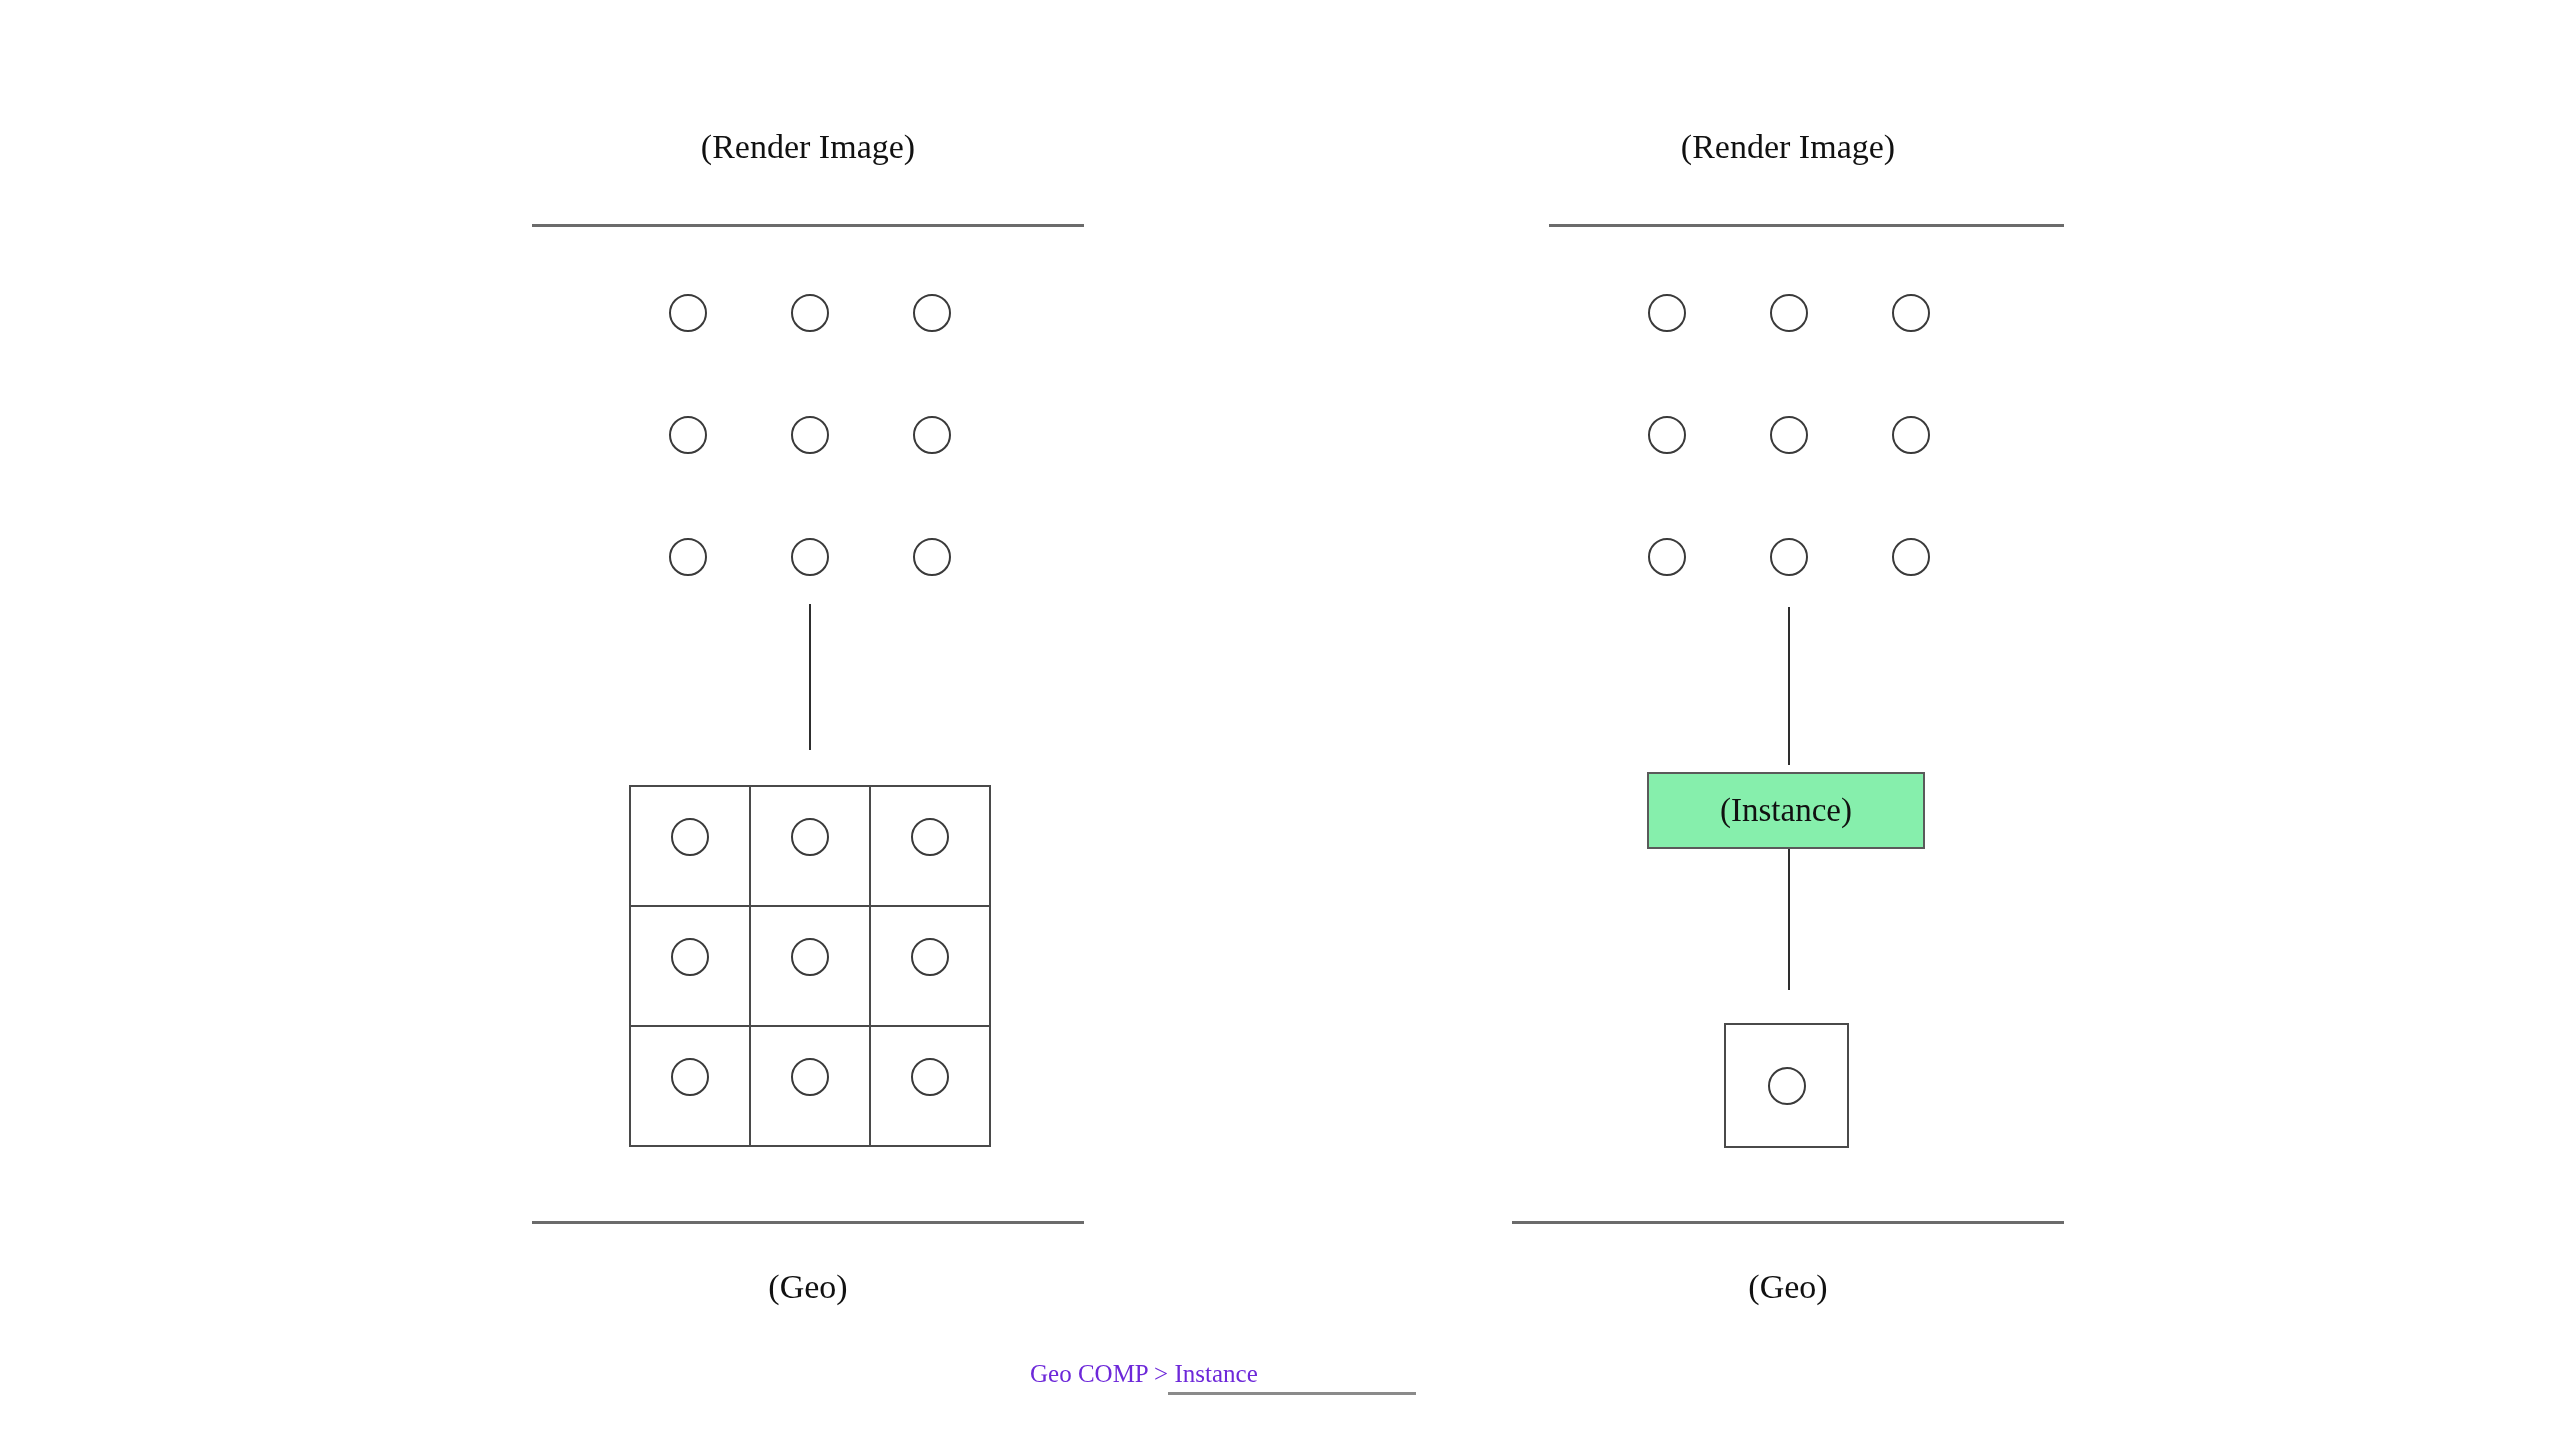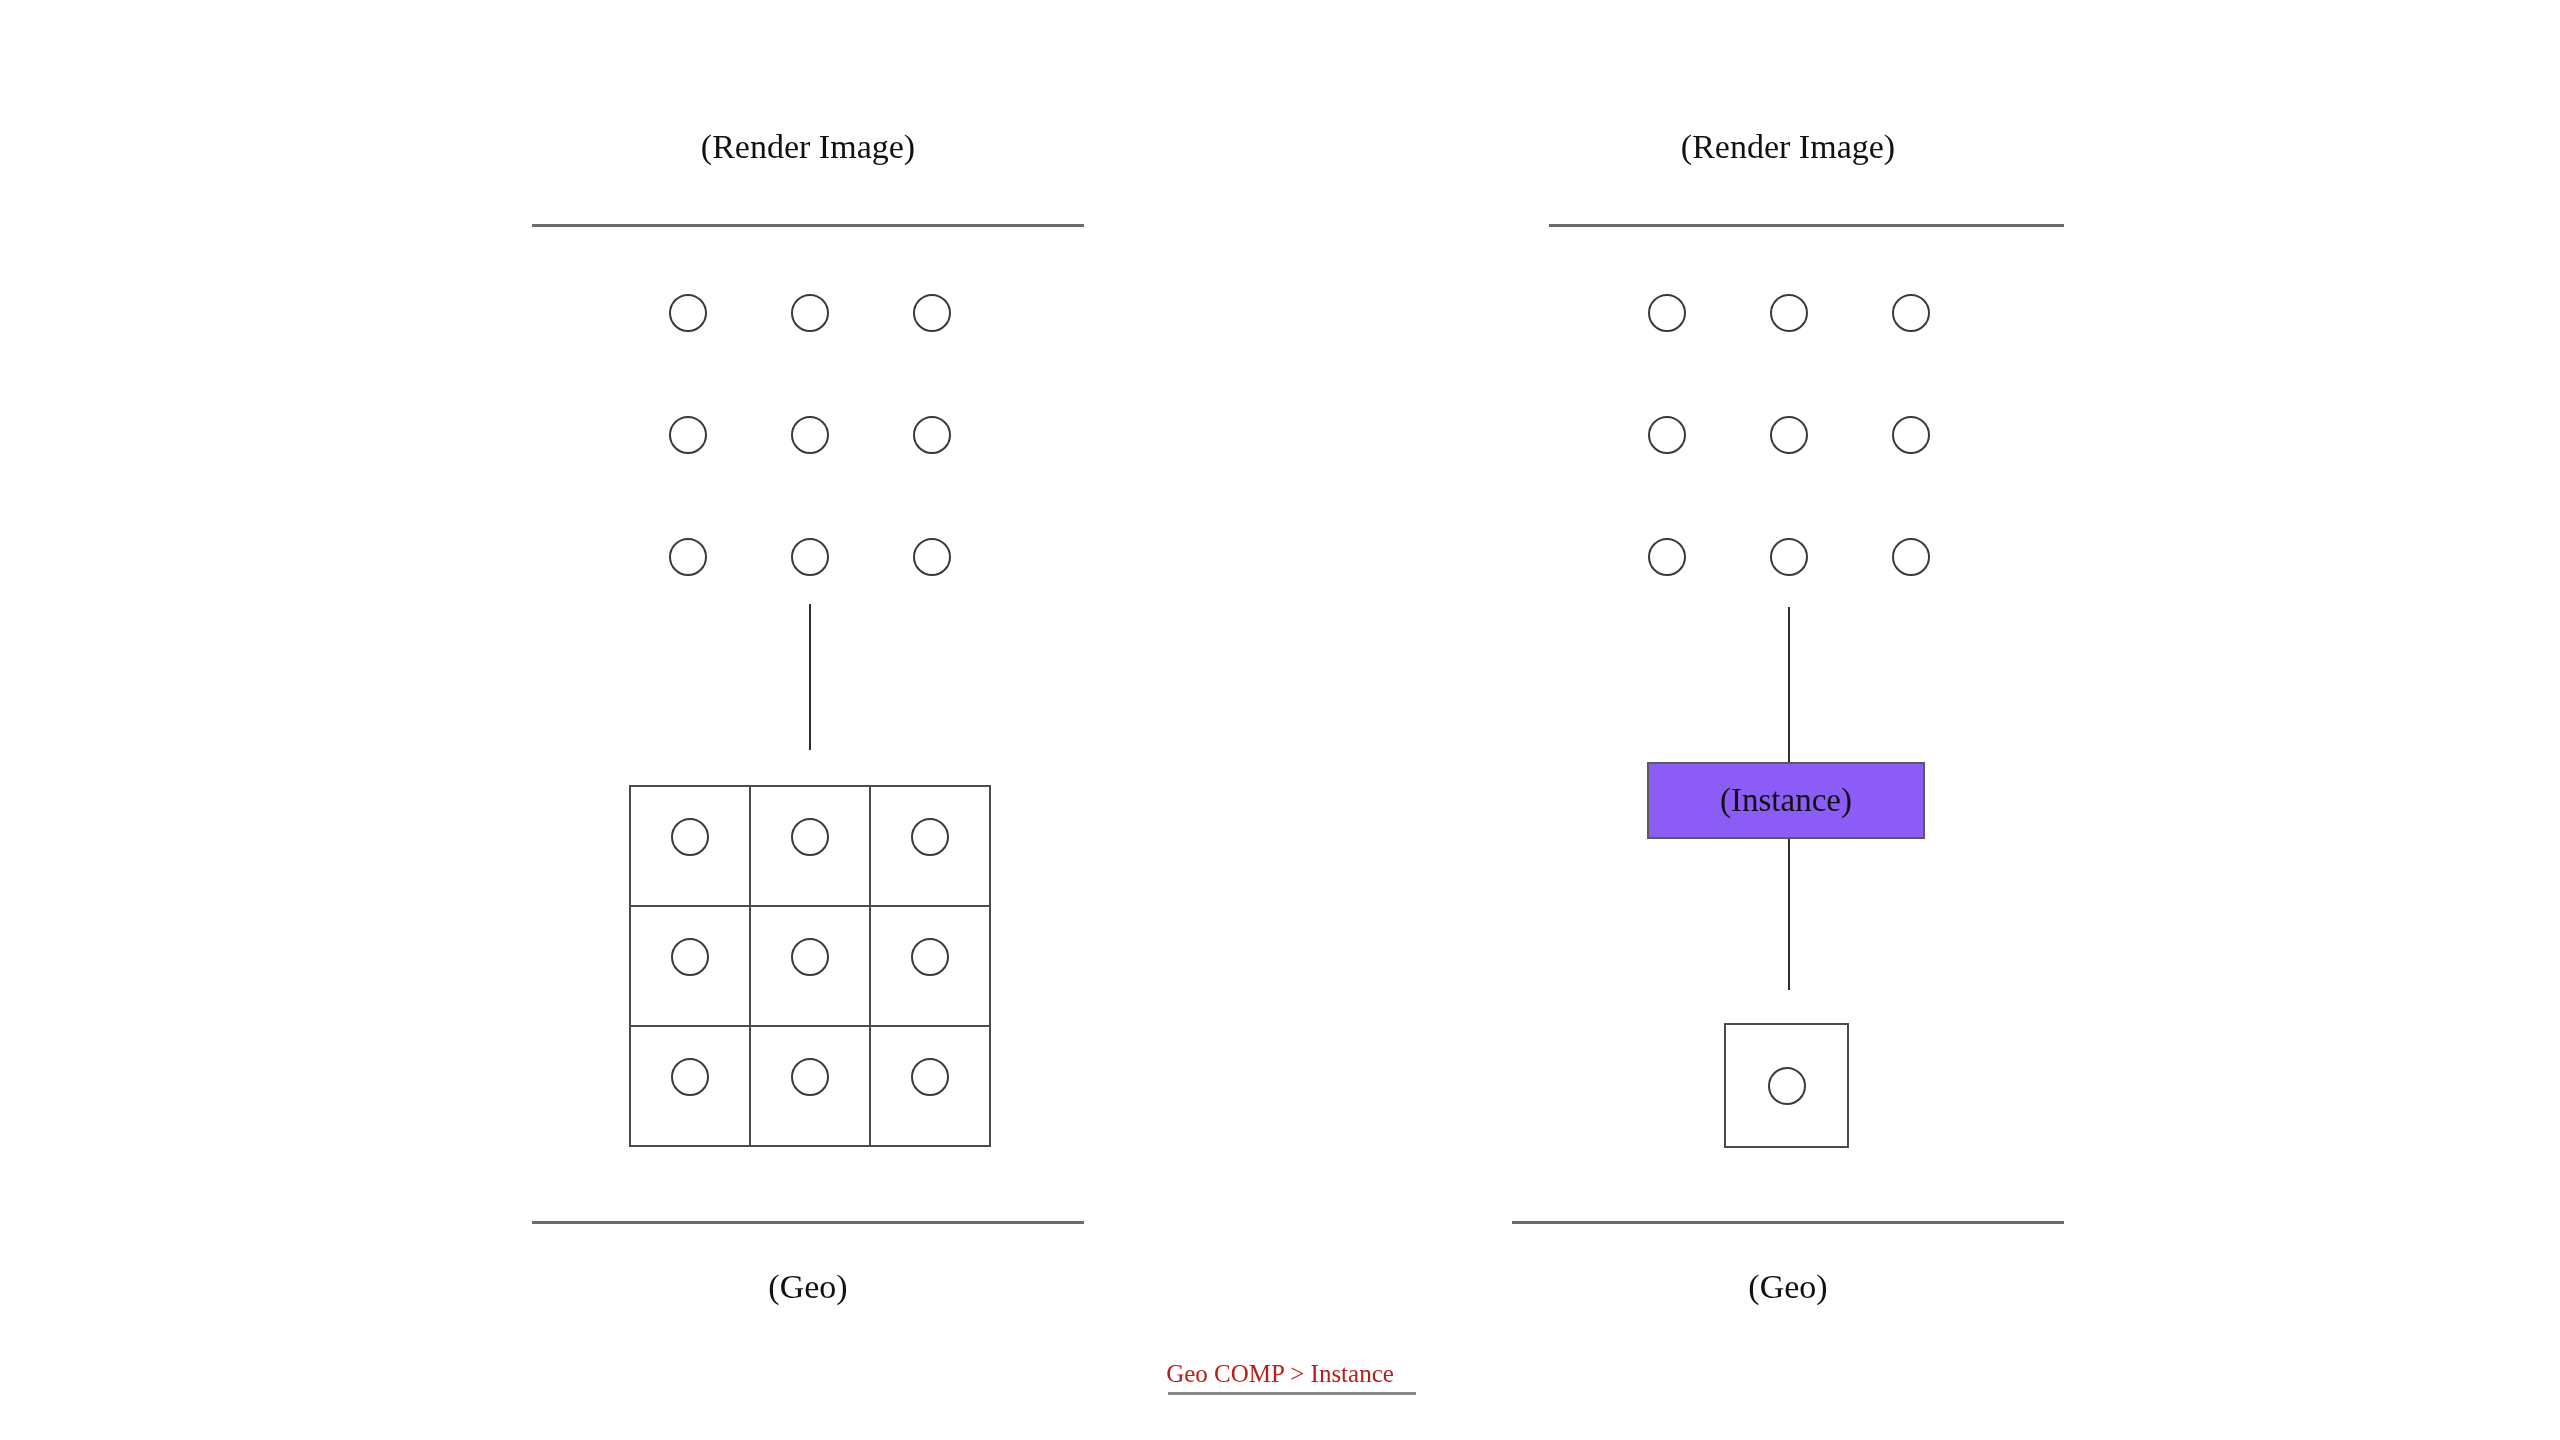--- a/index.html
+++ b/index.html
@@ -93,37 +93,37 @@
     position: absolute;
     width: 2px;
     background: #2e2e2e;
   }
 
   
   .node-box {
     position: absolute;
     box-sizing: border-box;
     border: 2px solid #5a5a5a;
-    background: #8b5cf6;
+    background: #86efac;
     display: flex;
     align-items: center;
     justify-content: center;
     font-size: 33px;
     color: #111111;
     font-family: "Liberation Serif", "DejaVu Serif", serif;
     z-index: 3;
+    margin-top: 10px;
   }
 
   
   .footer-caption {
     position: absolute;
     font-size: 25px;
-    color: #b91c1c;
+    color: #6d28d9;
     white-space: nowrap;
-    text-align: center;
     font-family: "Liberation Serif", "DejaVu Serif", serif;
   }
   .footer-underline {
     position: absolute;
     height: 3px;
     background: #8a8a8a;
   }
 </style>
 </head>
 <body>

